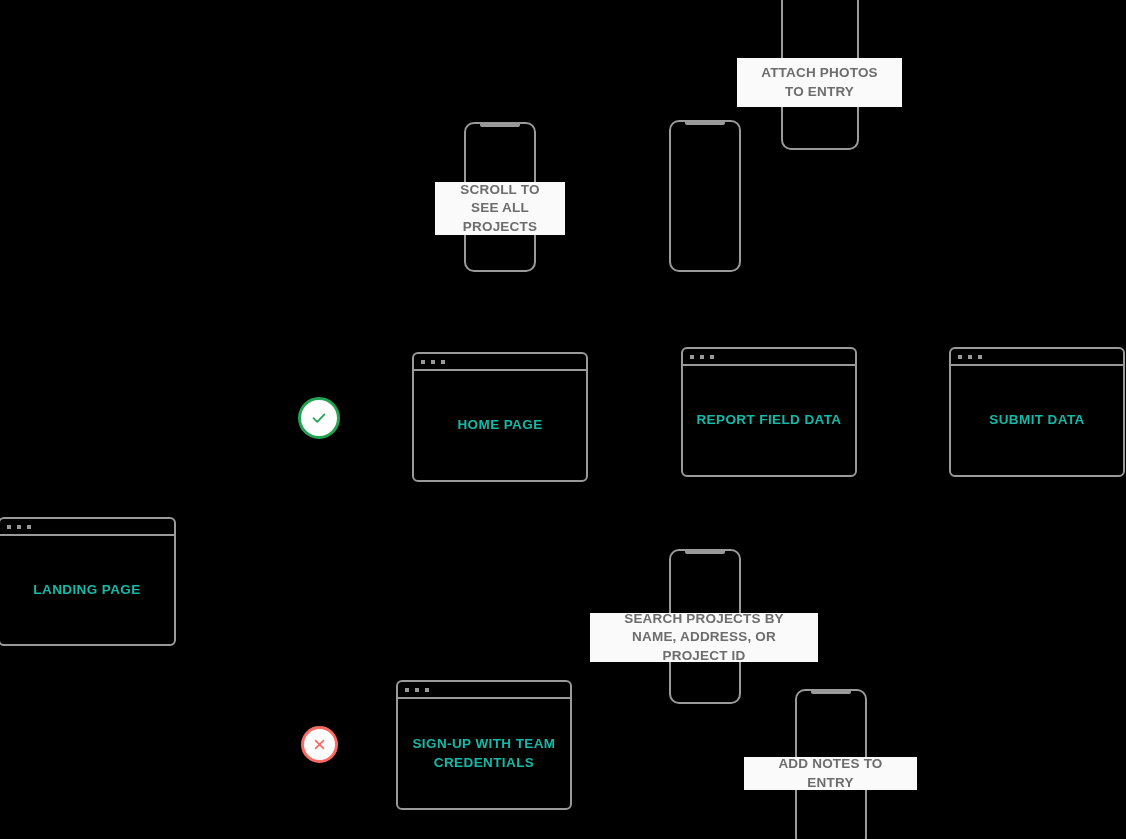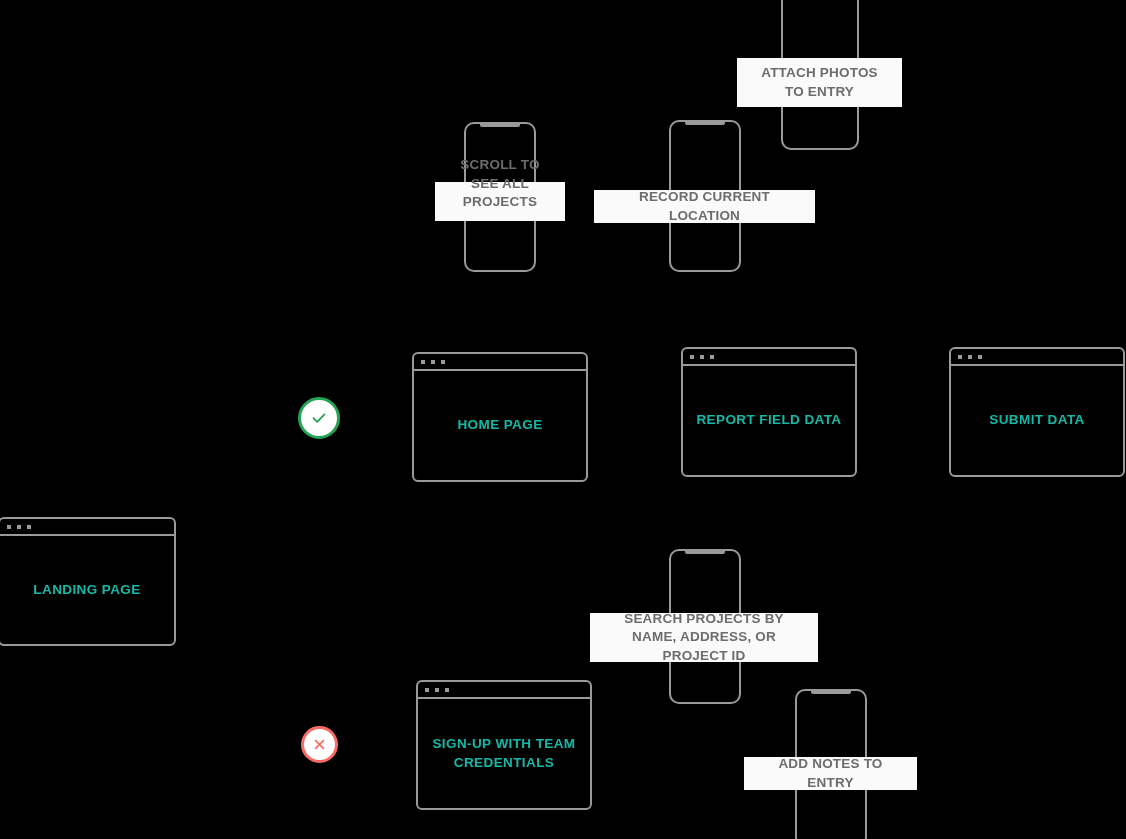--- a/index.html
+++ b/index.html
@@ -142,29 +142,26 @@
   <div class="phone" style="left:781px; top:-10px; width:78px; height:160px;">
     
   </div>
   <div class="caption" style="left:737px; top:58px; width:165px; height:49px;">
     <span>ATTACH PHOTOS TO ENTRY</span>
   </div>
 
   <div class="phone" style="left:464px; top:122px; width:72px; height:150px;">
     <div class="phone-notch"></div>
   </div>
-  <div class="caption" style="left:435px; top:182px; width:130px; height:39px;align-items:flex-end;">
+  <div class="caption" style="left:435px; top:182px; width:130px; height:53px;">
     <span>SCROLL TO SEE ALL PROJECTS</span>
   </div>
 
   <div class="phone" style="left:669px; top:120px; width:72px; height:152px;">
     <div class="phone-notch"></div>
-  </div>
-  <div class="caption" style="left:594px; top:190px; width:221px; height:33px;">
-    <span>RECORD CURRENT LOCATION</span>
   </div>
 
   <div class="badge badge-yes" style="left:298px; top:397px; width:42px; height:42px;">
     <svg width="20" height="20" viewBox="0 0 20 20">
       <path d="M4.5 10.2 L8.2 13.8 L15.4 6.4" fill="none" stroke="#23a455" stroke-width="1.8" stroke-linecap="round" stroke-linejoin="round"></path>
     </svg>
   </div>
 
   <div class="browser" style="left:412px; top:352px; width:176px; height:130px;">
     <div class="browser-bar">
@@ -224,21 +221,21 @@
   <div class="caption" style="left:744px; top:757px; width:173px; height:33px;">
     <span>ADD NOTES TO ENTRY</span>
   </div>
 
   <div class="badge badge-no" style="left:301px; top:726px; width:37px; height:37px;">
     <svg width="17" height="17" viewBox="0 0 17 17">
       <path d="M4.6 4.6 L12.4 12.4 M12.4 4.6 L4.6 12.4" fill="none" stroke="#fb6a63" stroke-width="1.7" stroke-linecap="round"></path>
     </svg>
   </div>
 
-  <div class="browser" style="left:416px; top:680px; width:176px; height:130px;">
+  <div class="browser" style="left:396px; top:680px; width:176px; height:130px;">
     <div class="browser-bar">
       <span class="browser-dot"></span>
       <span class="browser-dot"></span>
       <span class="browser-dot"></span>
     </div>
     <div class="browser-body">
       <span class="screen-label">SIGN-UP WITH TEAM CREDENTIALS</span>
     </div>
   </div>
 

